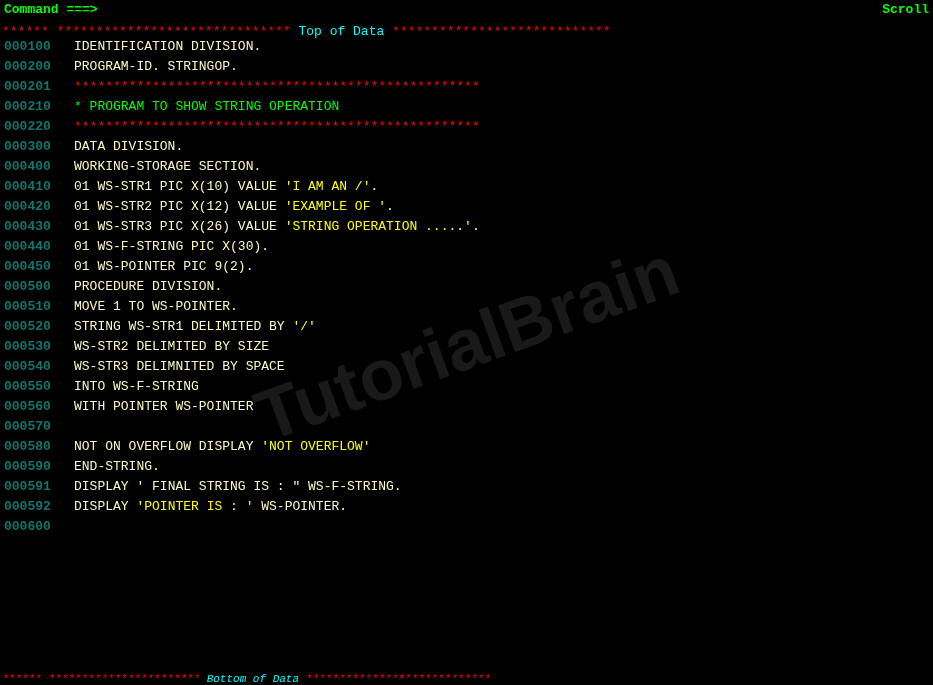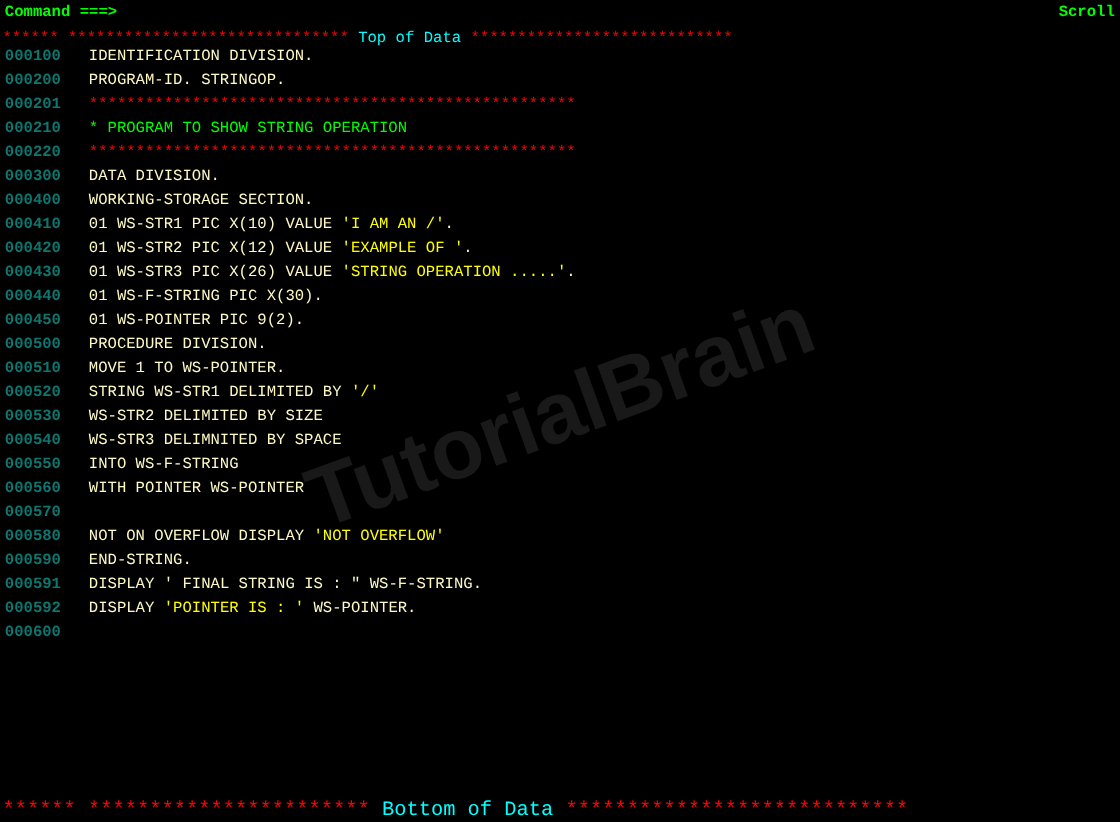--- a/index.html
+++ b/index.html
@@ -91,27 +91,28 @@
       color: rgba(100, 100, 100, 0.25);
       font-size: 72px;
       font-family: sans-serif;
       font-weight: bold;
       pointer-events: none;
       white-space: nowrap;
       user-select: none;
     }
     .bottom-stars {
       color: #ff0000;
-      font-size: 17px;
+      font-size: 11px;
       padding: 0 2px;
       white-space: nowrap;
       overflow: hidden;
       position: absolute;
       bottom: 0;
       width: 100%;
+      font-style: italic;
     }
     .bottom-of-data {
       color: #00ffff;
     }
   </style>
 </head>
 <body>
 
 <div id="terminal">
 

